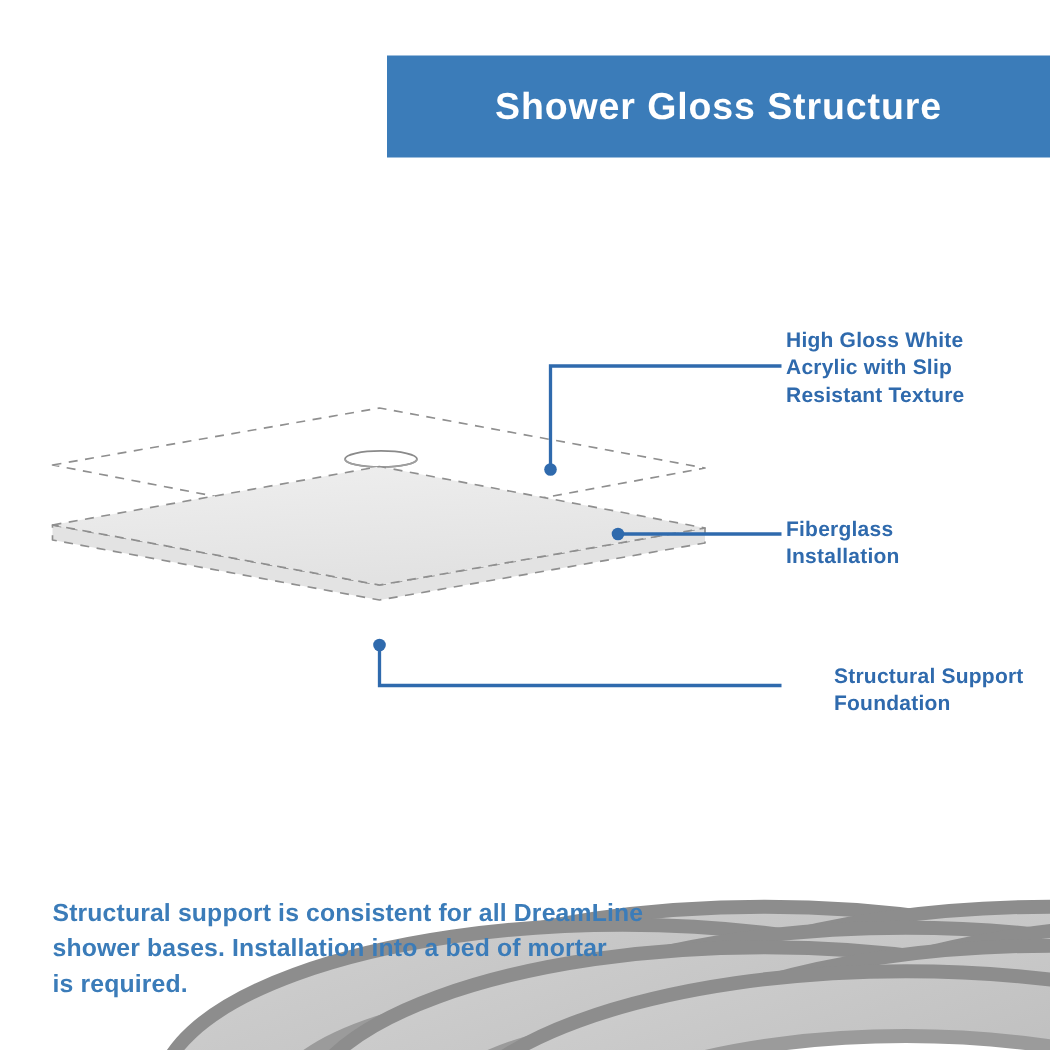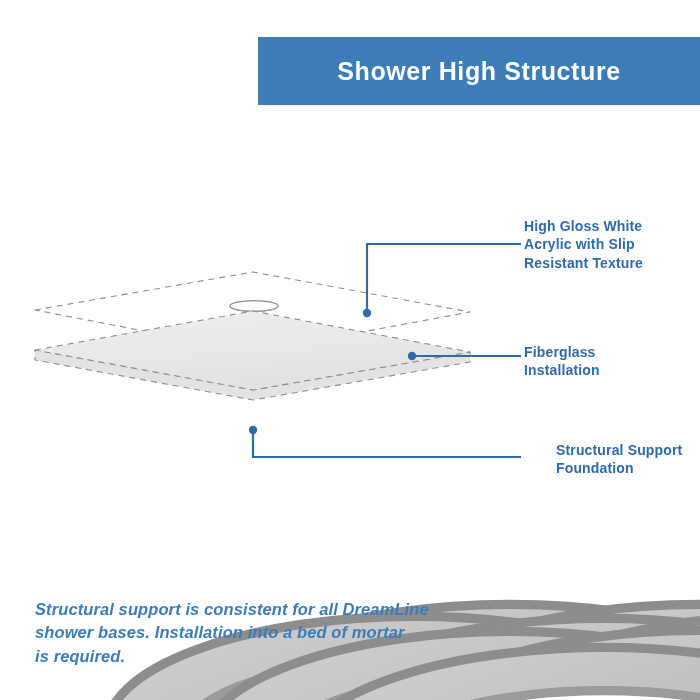--- a/index.html
+++ b/index.html
@@ -68,30 +68,29 @@
     position: absolute;
     left: 35px;
     top: 598px;
     width: 450px;
     color: #3b7cb9;
     font-size: 16.5px;
     font-weight: bold;
     line-height: 1.42;
     letter-spacing: 0.1px;
     white-space: pre-line;
-    font-style: italic;
   }
 </style>
 </head>
 <body>
 
 <div id="page">
 
   <div id="title-banner">
-    <span class="title-text">Shower High Structure</span>
+    <span class="title-text">Shower Gloss Structure</span>
   </div>
 
   <svg id="diagram-svg" viewBox="0 0 700 700">
 
     <defs>
       <linearGradient id="ringSideGrad" x1="0" y1="0" x2="0" y2="1">
         <stop offset="0%" stop-color="#b9b9b9"></stop>
         <stop offset="55%" stop-color="#9d9d9d"></stop>
         <stop offset="100%" stop-color="#8e8e8e"></stop>
       </linearGradient>

